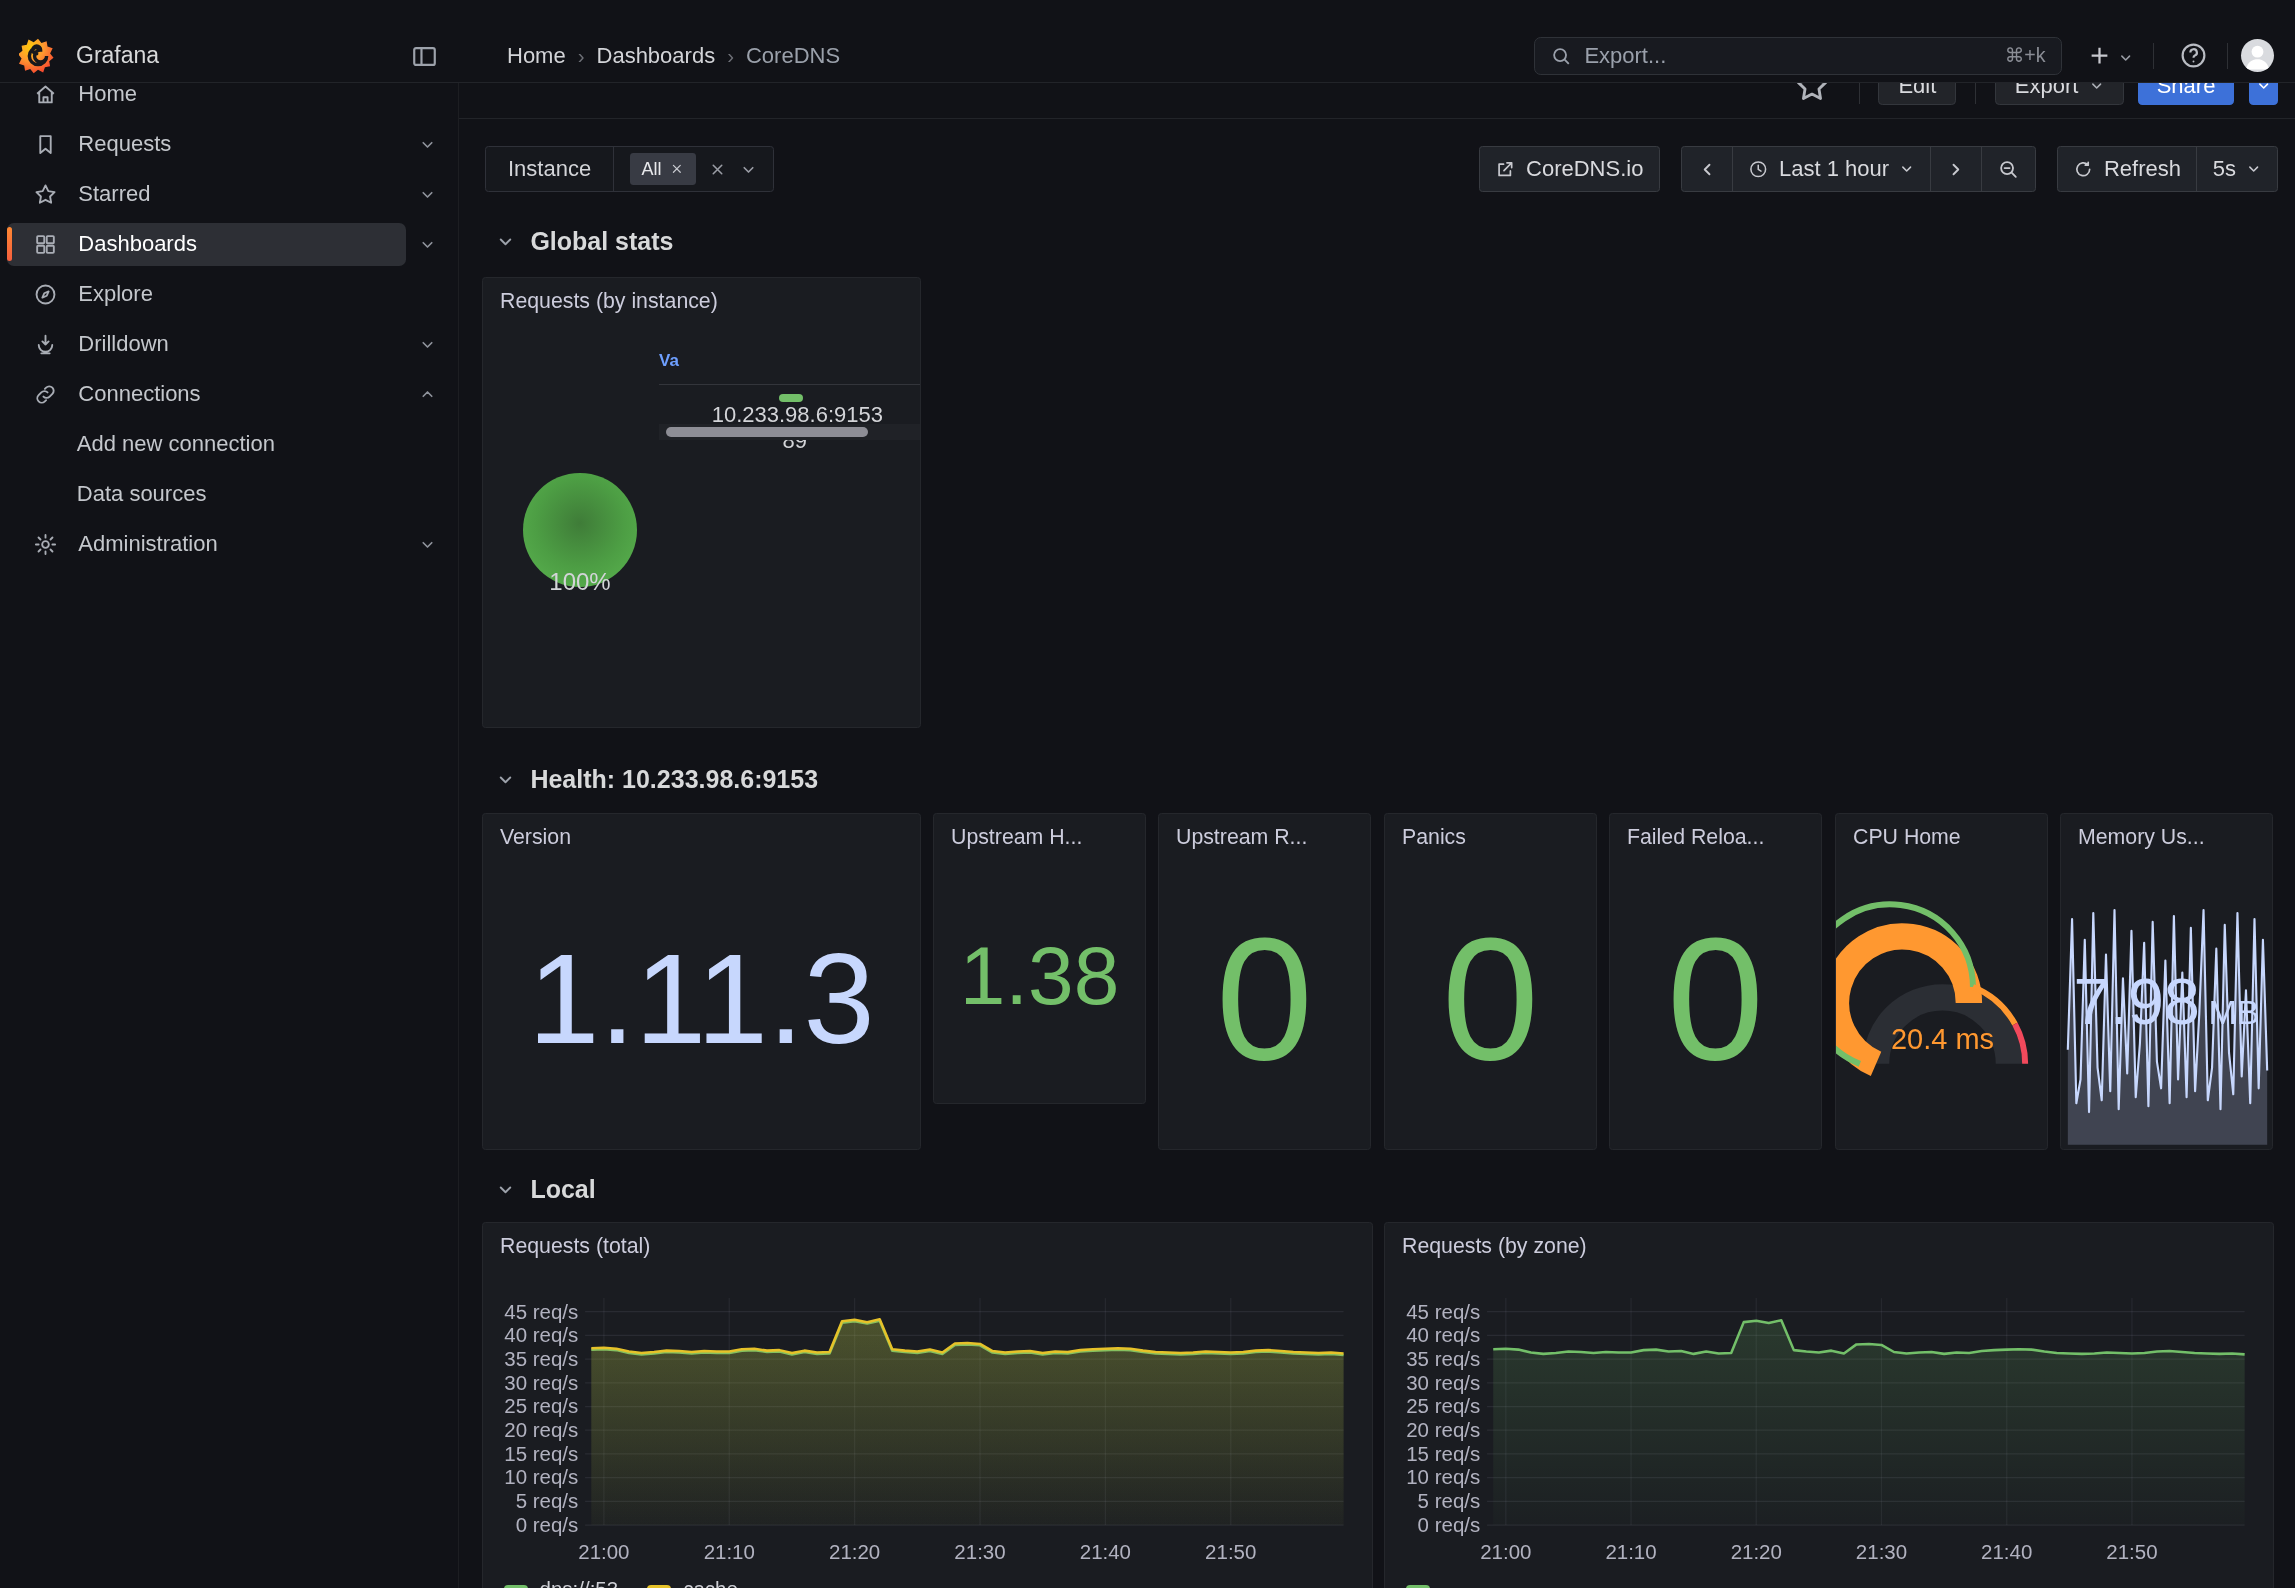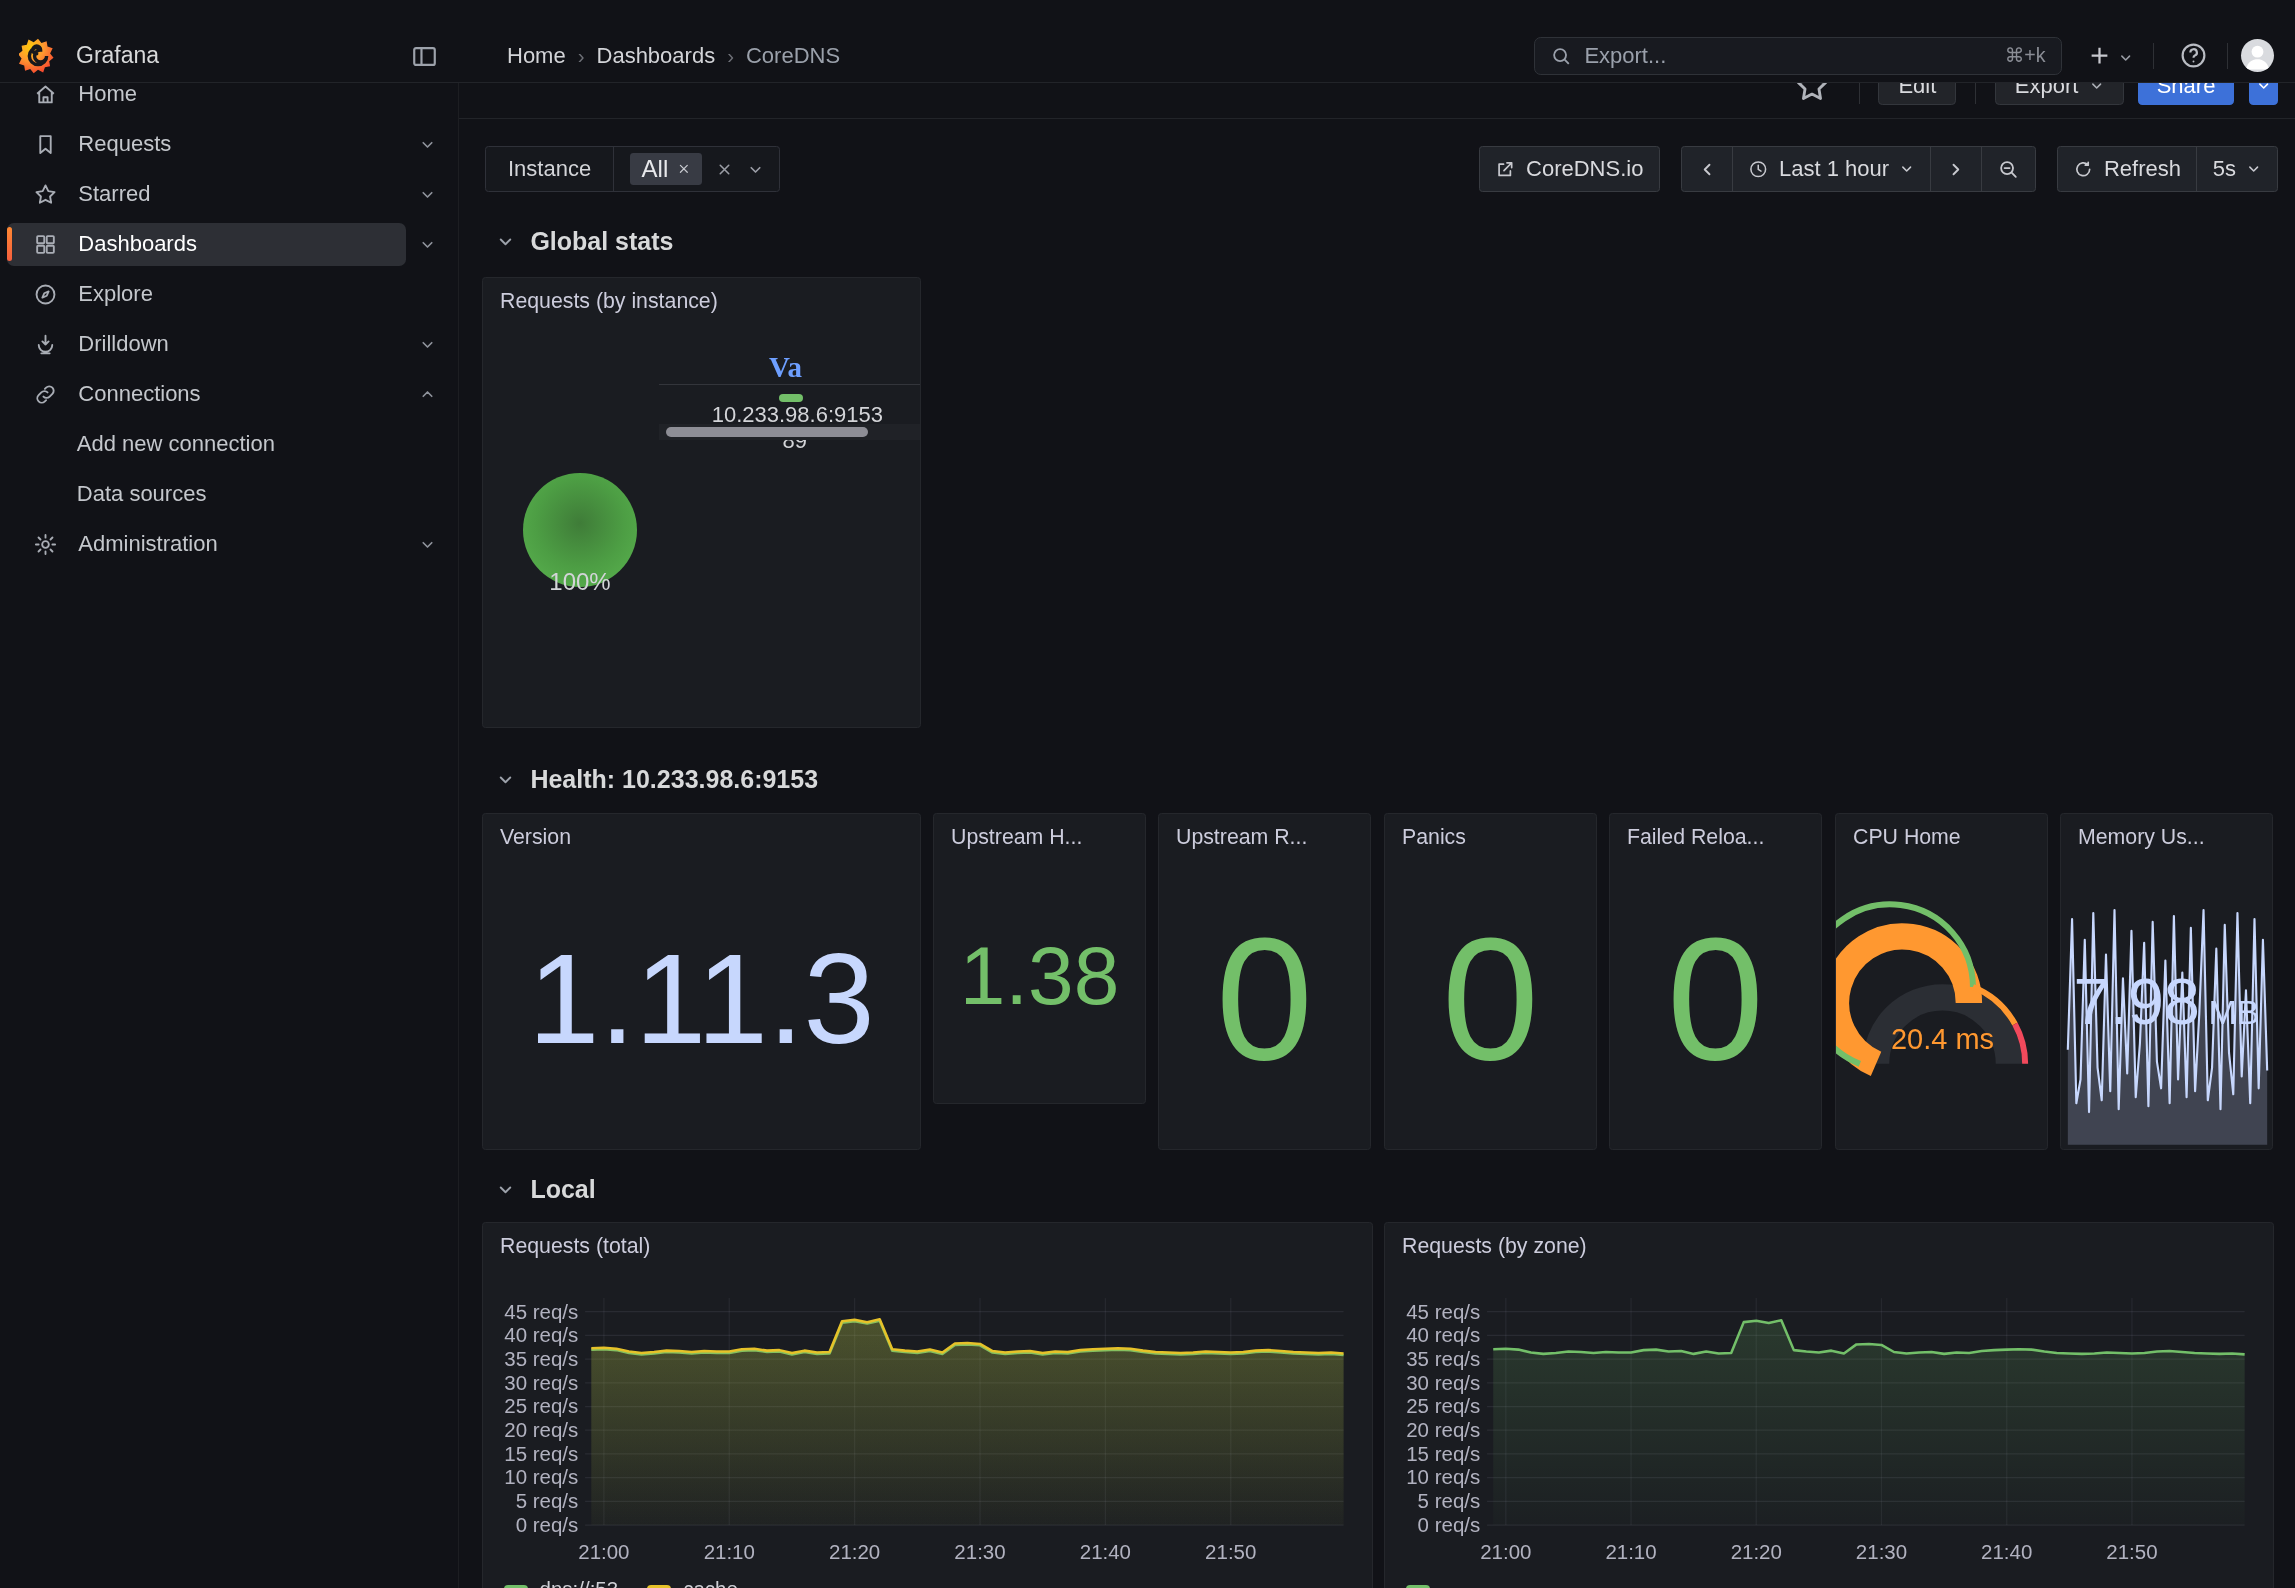--- a/index.html
+++ b/index.html
@@ -51,21 +51,21 @@
   .btn-primary { background:#3D71D9; border:none; color:#FFFFFF; }
   .share-caret { width:29px; height:38px; background:#3D71D9; border-radius:4.3px; margin-left:2.6px; display:flex; align-items:center; justify-content:center; color:#fff; cursor:pointer; }
   .share-caret svg { width:15.4px; height:15.4px; }
 
   .content { position:absolute; left:0; top:65px; width:1837px; height:1470px; }
 
   
   .var-group { position:absolute; left:26px; top:27px; height:46px; display:flex; align-items:center; background:#16181D; border:0.9px solid #2F3139; border-radius:3.4px; overflow:hidden; }
   .var-label { padding:0 22px; font-size:22px; color:#D3D4D8; height:100%; display:flex; align-items:center; border-right:0.9px solid #2F3139; }
   .var-value { display:flex; align-items:center; gap:13.7px; padding:0 15.4px; }
-  .var-tag { background:#383B44; border-radius:3.4px; height:32px; display:flex; align-items:center; gap:8.5px; padding:0 12px; font-size:24px; color:#E8E9EC; cursor:pointer; }
+  .var-tag { background:#383B44; border-radius:3.4px; height:32px; display:flex; align-items:center; gap:8.5px; padding:0 12px; font-size:18px; color:#E8E9EC; cursor:pointer; }
   .var-tag svg, .var-x svg, .var-caret svg { width:13.7px; height:13.7px; }
   .var-x { color:#9A9DA5; width:17px; height:17px; cursor:pointer; }
   .var-caret { color:#9A9DA5; width:17px; height:17px; cursor:pointer; }
 
   .right-tools { position:absolute; right:18px; top:27px; height:46px; display:flex; align-items:center; gap:21.3px; }
   .tool-group { display:flex; align-items:stretch; height:46px; background:#202329; border:0.9px solid #383B41; border-radius:3.4px; overflow:hidden; }
   .tg-seg { display:flex; align-items:center; gap:10.2px; padding:0 15.4px; font-size:22px; font-weight:500; color:#D9DADE; cursor:pointer; }
   .tg-seg + .tg-seg { border-left:0.9px solid #383B41; }
   .tg-seg svg { width:20.5px; height:20.5px; color:#C7C8CE; }
   .tg-seg .small-caret { width:15.4px; height:15.4px; color:#AEB1B8; }
@@ -75,21 +75,21 @@
   .section-header svg { width:19px; height:19px; color:#9DA2AB; }
   .section-title { font-size:25px; font-weight:700; color:#D8D9DA; }
 
   
   .panel { position:absolute; background:#1A1C21; border:0.9px solid #25272C; border-radius:3.4px; overflow:hidden; }
   .panel-title { position:absolute; left:17px; top:11px; font-size:21.3px; font-weight:500; color:#CCCCDC; white-space:nowrap; cursor:pointer; }
 
   
   .pie-circle { position:absolute; left:40px; top:195px; width:114px; height:114px; border-radius:50%; background:radial-gradient(circle at 50% 44%, #3F7C38 0%, #4D9E44 52%, #5CB551 100%); }
   .pie-label { position:absolute; left:31px; top:290px; width:132px; text-align:center; font-size:24px; color:#D3D4D8; }
-  .pie-legend-head { position:absolute; left:176px; top:73px; width:253px; text-align:center; font-size:29px; font-weight:700; color:#6E9FFF; cursor:pointer;font-family:Liberation Serif, serif; }
+  .pie-legend-head { position:absolute; left:176px; top:73px; width:253px; text-align:left; font-size:17px; font-weight:700; color:#6E9FFF; cursor:pointer; }
   .pie-legend-divider { position:absolute; left:176px; top:106px; width:263px; height:0.9px; background:#33353B; }
   .pie-legend-row { position:absolute; left:176px; top:116px; width:263px; display:flex; align-items:center; font-size:22px; color:#D3D4D8;flex-direction:column; }
   .swatch { width:24px; height:7.7px; border-radius:4.3px; flex:none; }
   .pie-legend-row .lbl { margin-left:13.7px; flex:1; cursor:pointer; }
   .pie-legend-row .val { margin-left:8.5px; }
   .pie-scrolltrack { position:absolute; left:176px; top:146px; width:263px; height:16px; background:#202227; }
   .pie-scrollthumb { position:absolute; left:6.8px; top:3.4px; width:202px; height:9.4px; border-radius:5.1px; background:#8E8E96; cursor:grab; }
 
   
   .stat-body { position:absolute; left:0; top:34px; right:0; bottom:0; display:flex; align-items:center; justify-content:center; font-weight:500; line-height:1; }

